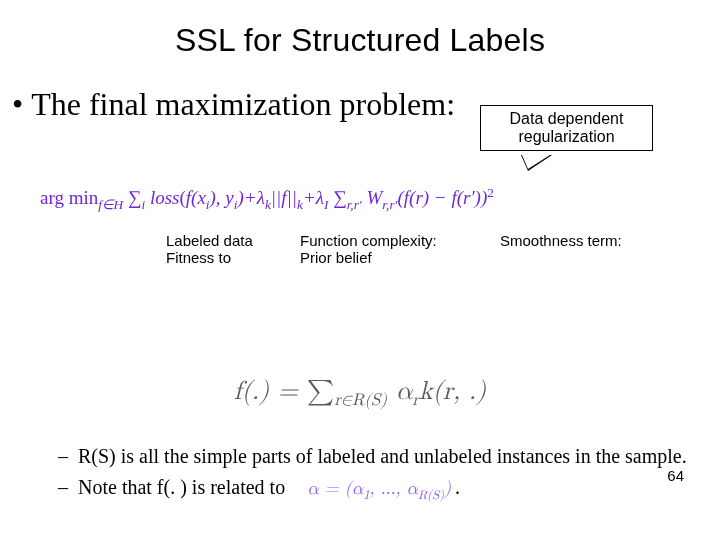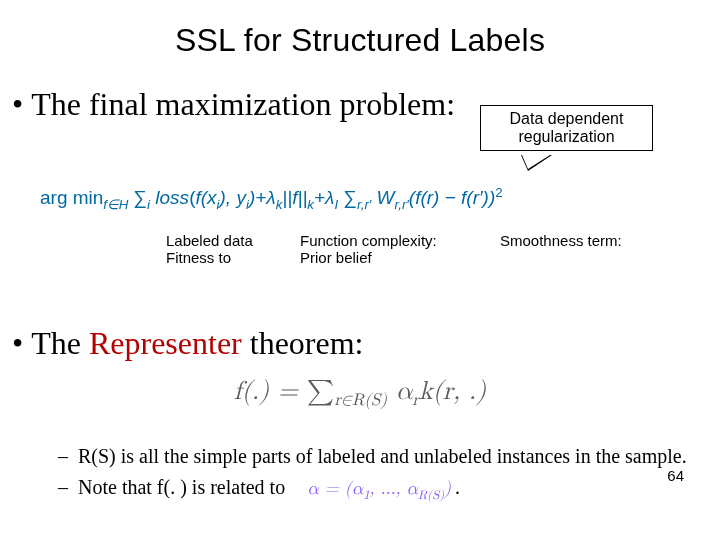--- a/index.html
+++ b/index.html
@@ -73,23 +73,23 @@
     height: 0;
     border-left: 7px solid transparent;
     border-right: 24px solid transparent;
     border-top: 16px solid #000;
     z-index: 1;
   }
   .formula-main {
     position: absolute;
     top: 185px;
     left: 40px;
-    font-family: Liberation Sans, sans-serif;
+    font-family: Liberation Serif, serif;
     font-size: 19px;
-    color: #0369a1;
+    color: #6d28d9;
     white-space: nowrap;
   }
   .formula-main .sub { font-size: 0.7em; vertical-align: sub; }
   .formula-main .sup { font-size: 0.7em; vertical-align: super; }
   .formula-main .it { font-style: italic; }
   .ann {
     position: absolute;
     font-family: "Comic Sans MS", "Comic Sans", cursive, sans-serif;
     font-size: 15px;
     line-height: 1.15;
@@ -172,23 +172,20 @@
     <div>Fitness to</div>
   </div>
   <div class="ann complex">
     <div>Function complexity:</div>
     <div>Prior belief</div>
   </div>
   <div class="ann smooth">
     <div>Smoothness term:</div>
   </div>
 
-  <div class="bullet-2">
-    <span class="bullet-marker">•</span><span>The </span><span class="repr">Representer</span><span> theorem:</span>
-  </div>
 
   <div class="formula-repr">
     <span>f(.) = </span><span class="rm">∑</span><span class="sub">r∈R(S)</span><span> α</span><span class="sub">r</span><span>k(r, .)</span>
   </div>
 
   <div class="sub-bullets">
     <div class="row">
       <span class="dash">–</span>
       <span>R(S) is all the simple parts of labeled and unlabeled instances in the sample.</span>
     </div>

